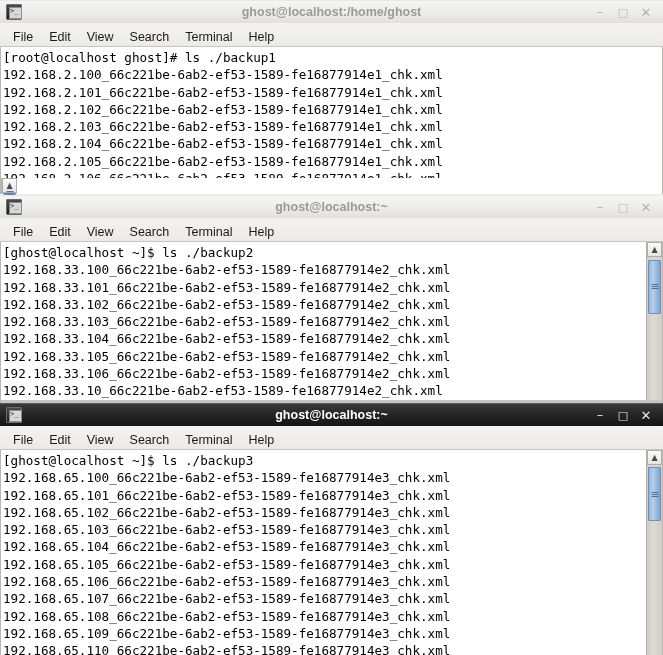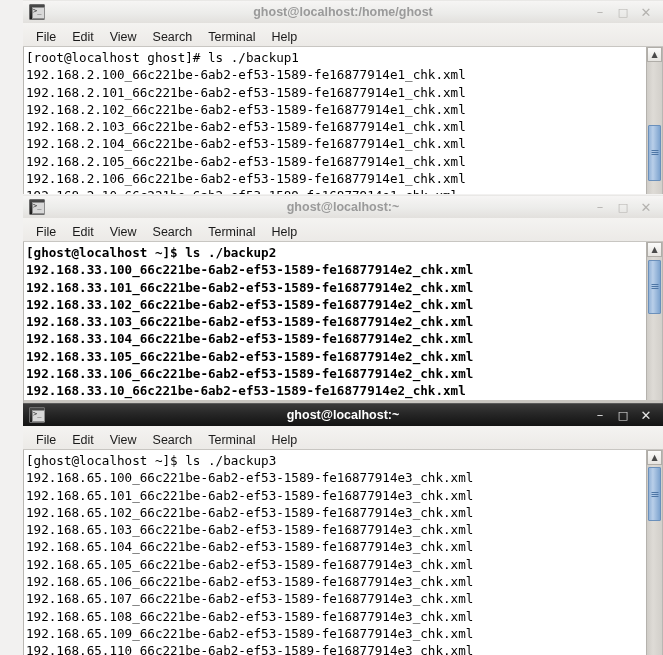--- a/index.html
+++ b/index.html
@@ -11,21 +11,20 @@
     font-family: "Liberation Sans", sans-serif;
   }
   #root { position: relative; width: 663px; height: 655px; background:#fff; }
 
   .window {
     position: absolute;
     left: 0;
     width: 663px;
     background: #f2f1f0;
     overflow: hidden;
-    padding-left: 23px;
   }
 
   
   .titlebar {
     position: relative;
     height: 23px;
     display: flex;
     align-items: center;
     padding: 0 4px;
     border-top: 1px solid #cfcdc9;
@@ -200,21 +199,21 @@
       </div>
     </div>
     <div class="menubar">
       <div class="menu-item">File</div>
       <div class="menu-item">Edit</div>
       <div class="menu-item">View</div>
       <div class="menu-item">Search</div>
       <div class="menu-item">Terminal</div>
       <div class="menu-item">Help</div>
     </div>
-    <div class="term-wrap" style="height:147px;">
+    <div class="term-wrap" style="height:147px;flex-direction:column;">
       <div class="term"><div class="line">[root@localhost ghost]# ls ./backup1</div><div class="line">192.168.2.100_66c221be-6ab2-ef53-1589-fe16877914e1_chk.xml</div><div class="line">192.168.2.101_66c221be-6ab2-ef53-1589-fe16877914e1_chk.xml</div><div class="line">192.168.2.102_66c221be-6ab2-ef53-1589-fe16877914e1_chk.xml</div><div class="line">192.168.2.103_66c221be-6ab2-ef53-1589-fe16877914e1_chk.xml</div><div class="line">192.168.2.104_66c221be-6ab2-ef53-1589-fe16877914e1_chk.xml</div><div class="line">192.168.2.105_66c221be-6ab2-ef53-1589-fe16877914e1_chk.xml</div><div class="line">192.168.2.106_66c221be-6ab2-ef53-1589-fe16877914e1_chk.xml</div><div class="line">192.168.2.10_66c221be-6ab2-ef53-1589-fe16877914e1_chk.xml</div></div>
       <div class="sb">
         <div class="sb-up">▲</div>
         <div class="sb-trough">
           <div class="sb-thumb" style="top:48%;height:42%;">
             <div class="sb-grip"></div>
           </div>
         </div>
       </div>
     </div>
@@ -231,21 +230,21 @@
       </div>
     </div>
     <div class="menubar">
       <div class="menu-item">File</div>
       <div class="menu-item">Edit</div>
       <div class="menu-item">View</div>
       <div class="menu-item">Search</div>
       <div class="menu-item">Terminal</div>
       <div class="menu-item">Help</div>
     </div>
-    <div class="term-wrap" style="height:158px;font-weight:bold;">
+    <div class="term-wrap" style="height:158px;">
       <div class="term"><div class="line">[ghost@localhost ~]$ ls ./backup2</div><div class="line">192.168.33.100_66c221be-6ab2-ef53-1589-fe16877914e2_chk.xml</div><div class="line">192.168.33.101_66c221be-6ab2-ef53-1589-fe16877914e2_chk.xml</div><div class="line">192.168.33.102_66c221be-6ab2-ef53-1589-fe16877914e2_chk.xml</div><div class="line">192.168.33.103_66c221be-6ab2-ef53-1589-fe16877914e2_chk.xml</div><div class="line">192.168.33.104_66c221be-6ab2-ef53-1589-fe16877914e2_chk.xml</div><div class="line">192.168.33.105_66c221be-6ab2-ef53-1589-fe16877914e2_chk.xml</div><div class="line">192.168.33.106_66c221be-6ab2-ef53-1589-fe16877914e2_chk.xml</div><div class="line">192.168.33.10_66c221be-6ab2-ef53-1589-fe16877914e2_chk.xml</div></div>
       <div class="sb">
         <div class="sb-up">▲</div>
         <div class="sb-trough">
           <div class="sb-thumb" style="top:2%;height:38%;">
             <div class="sb-grip"></div>
           </div>
         </div>
       </div>
     </div>

